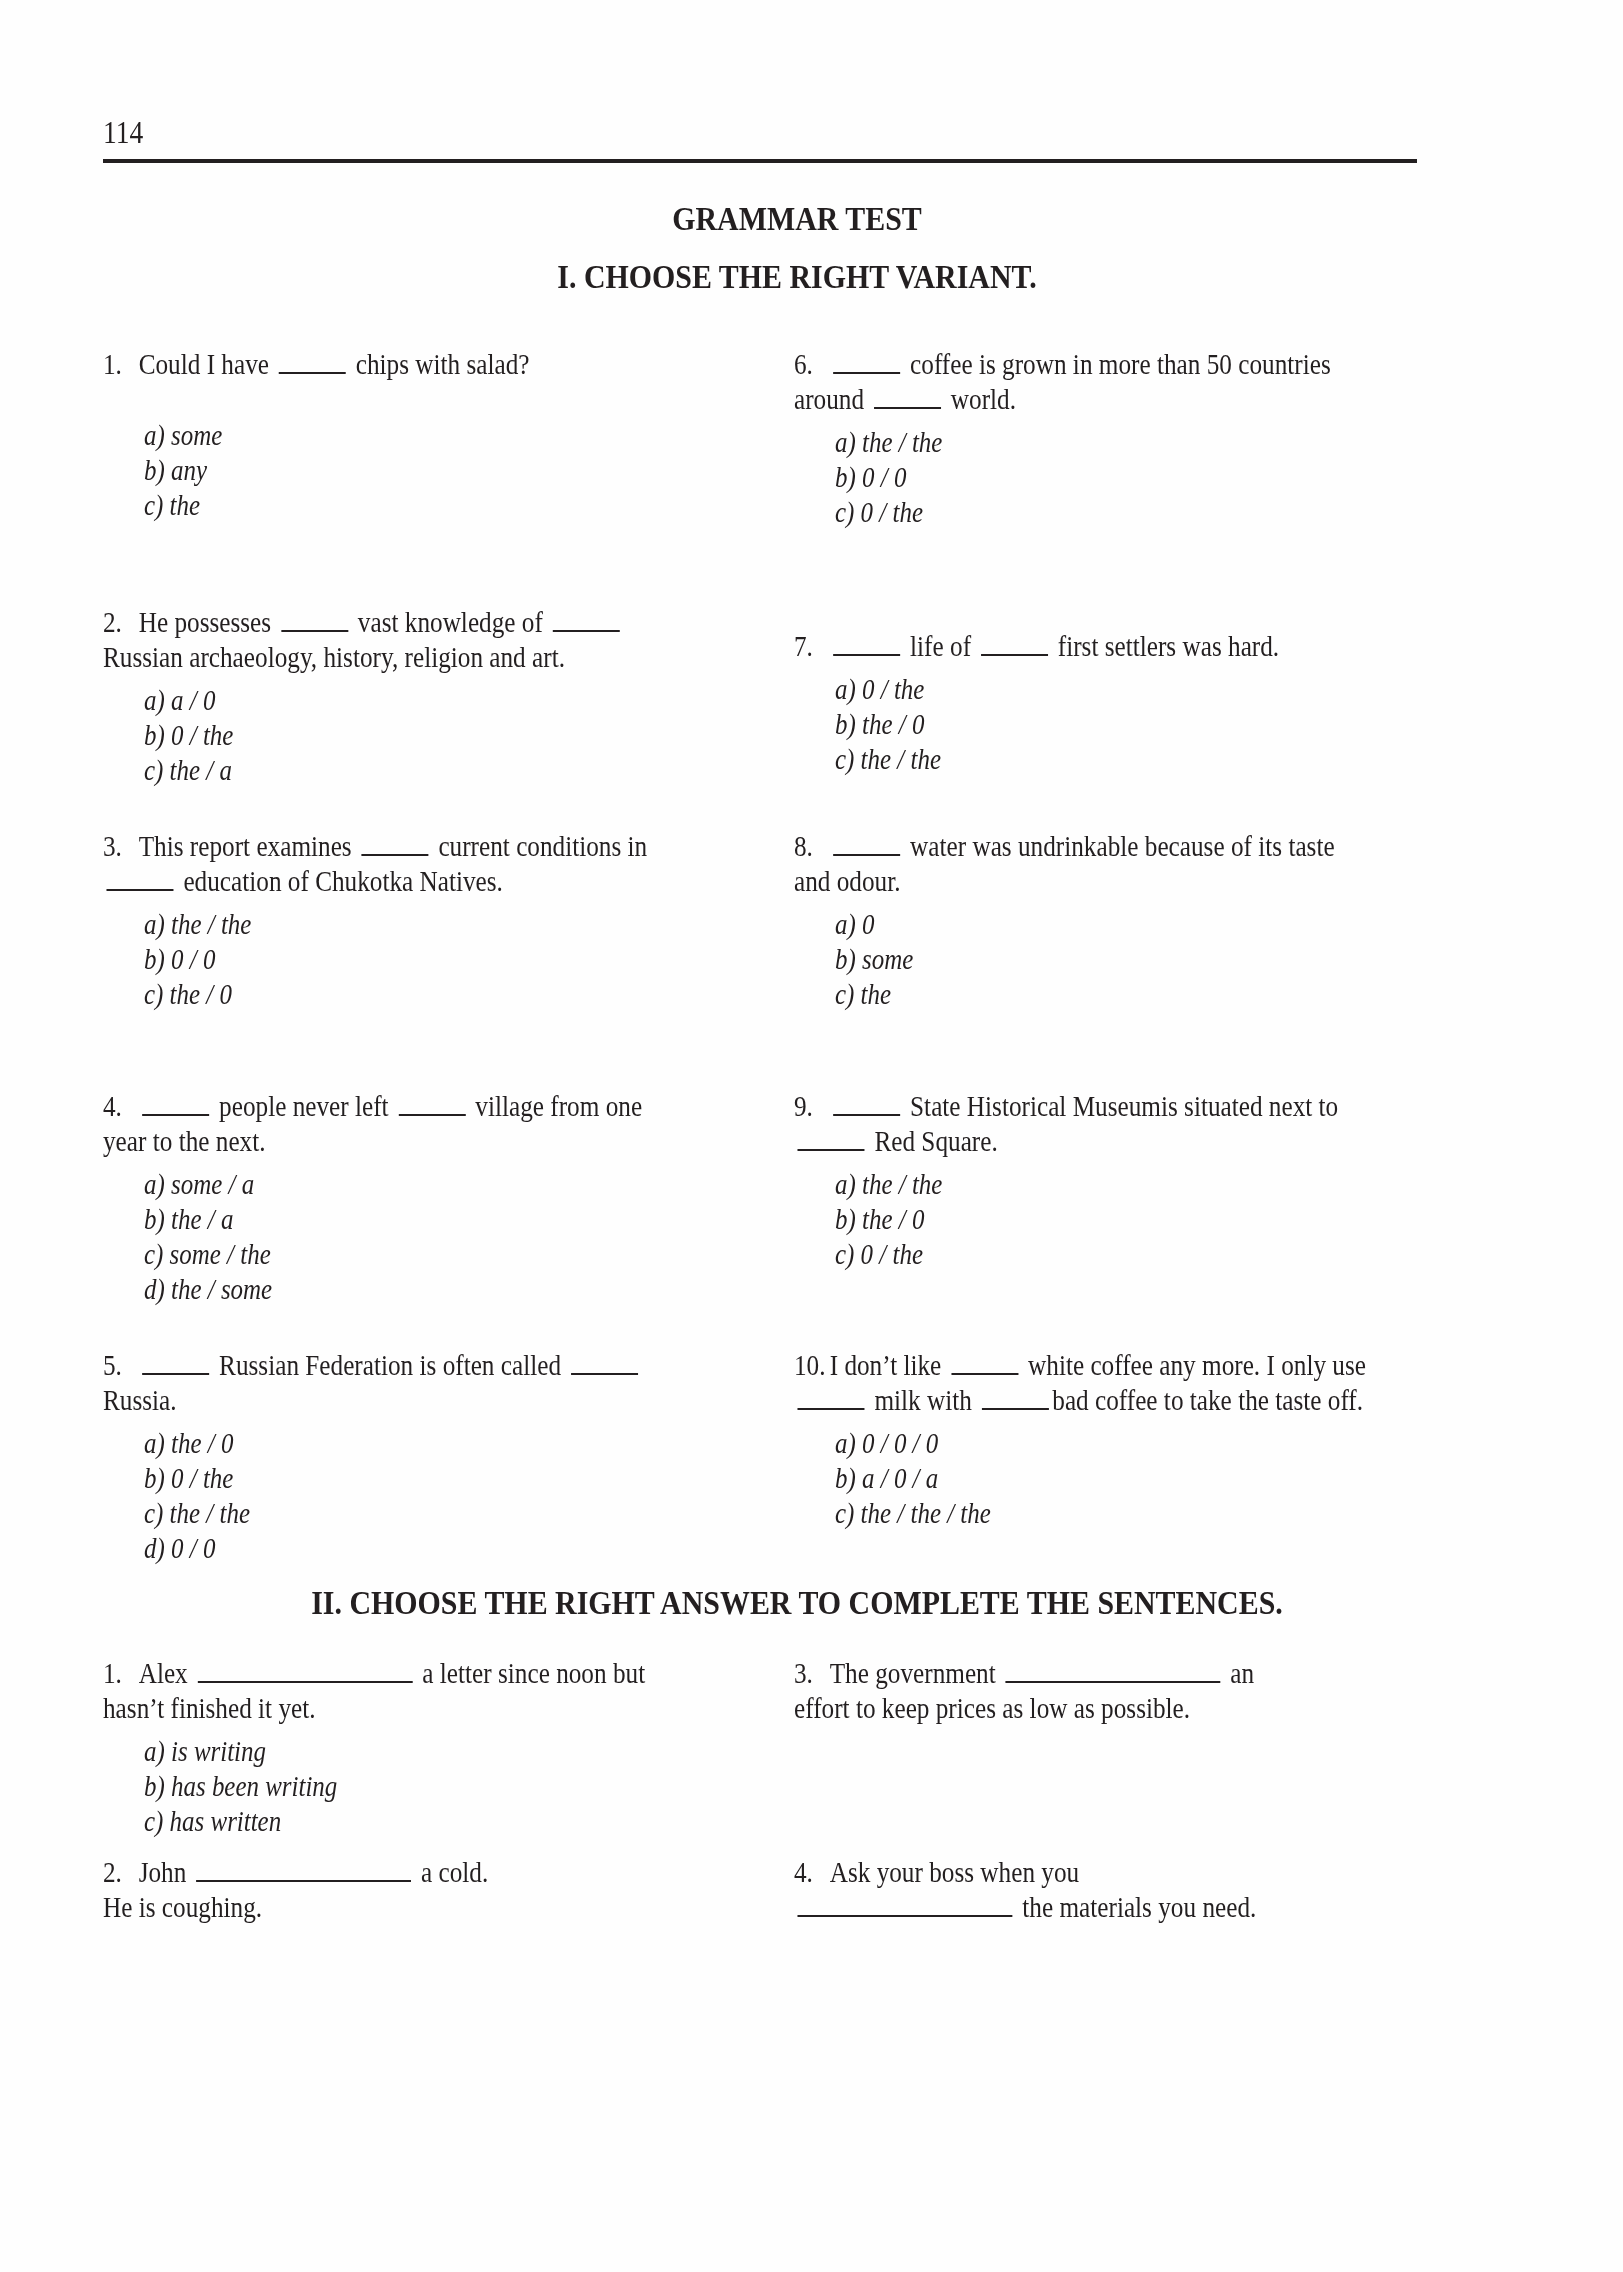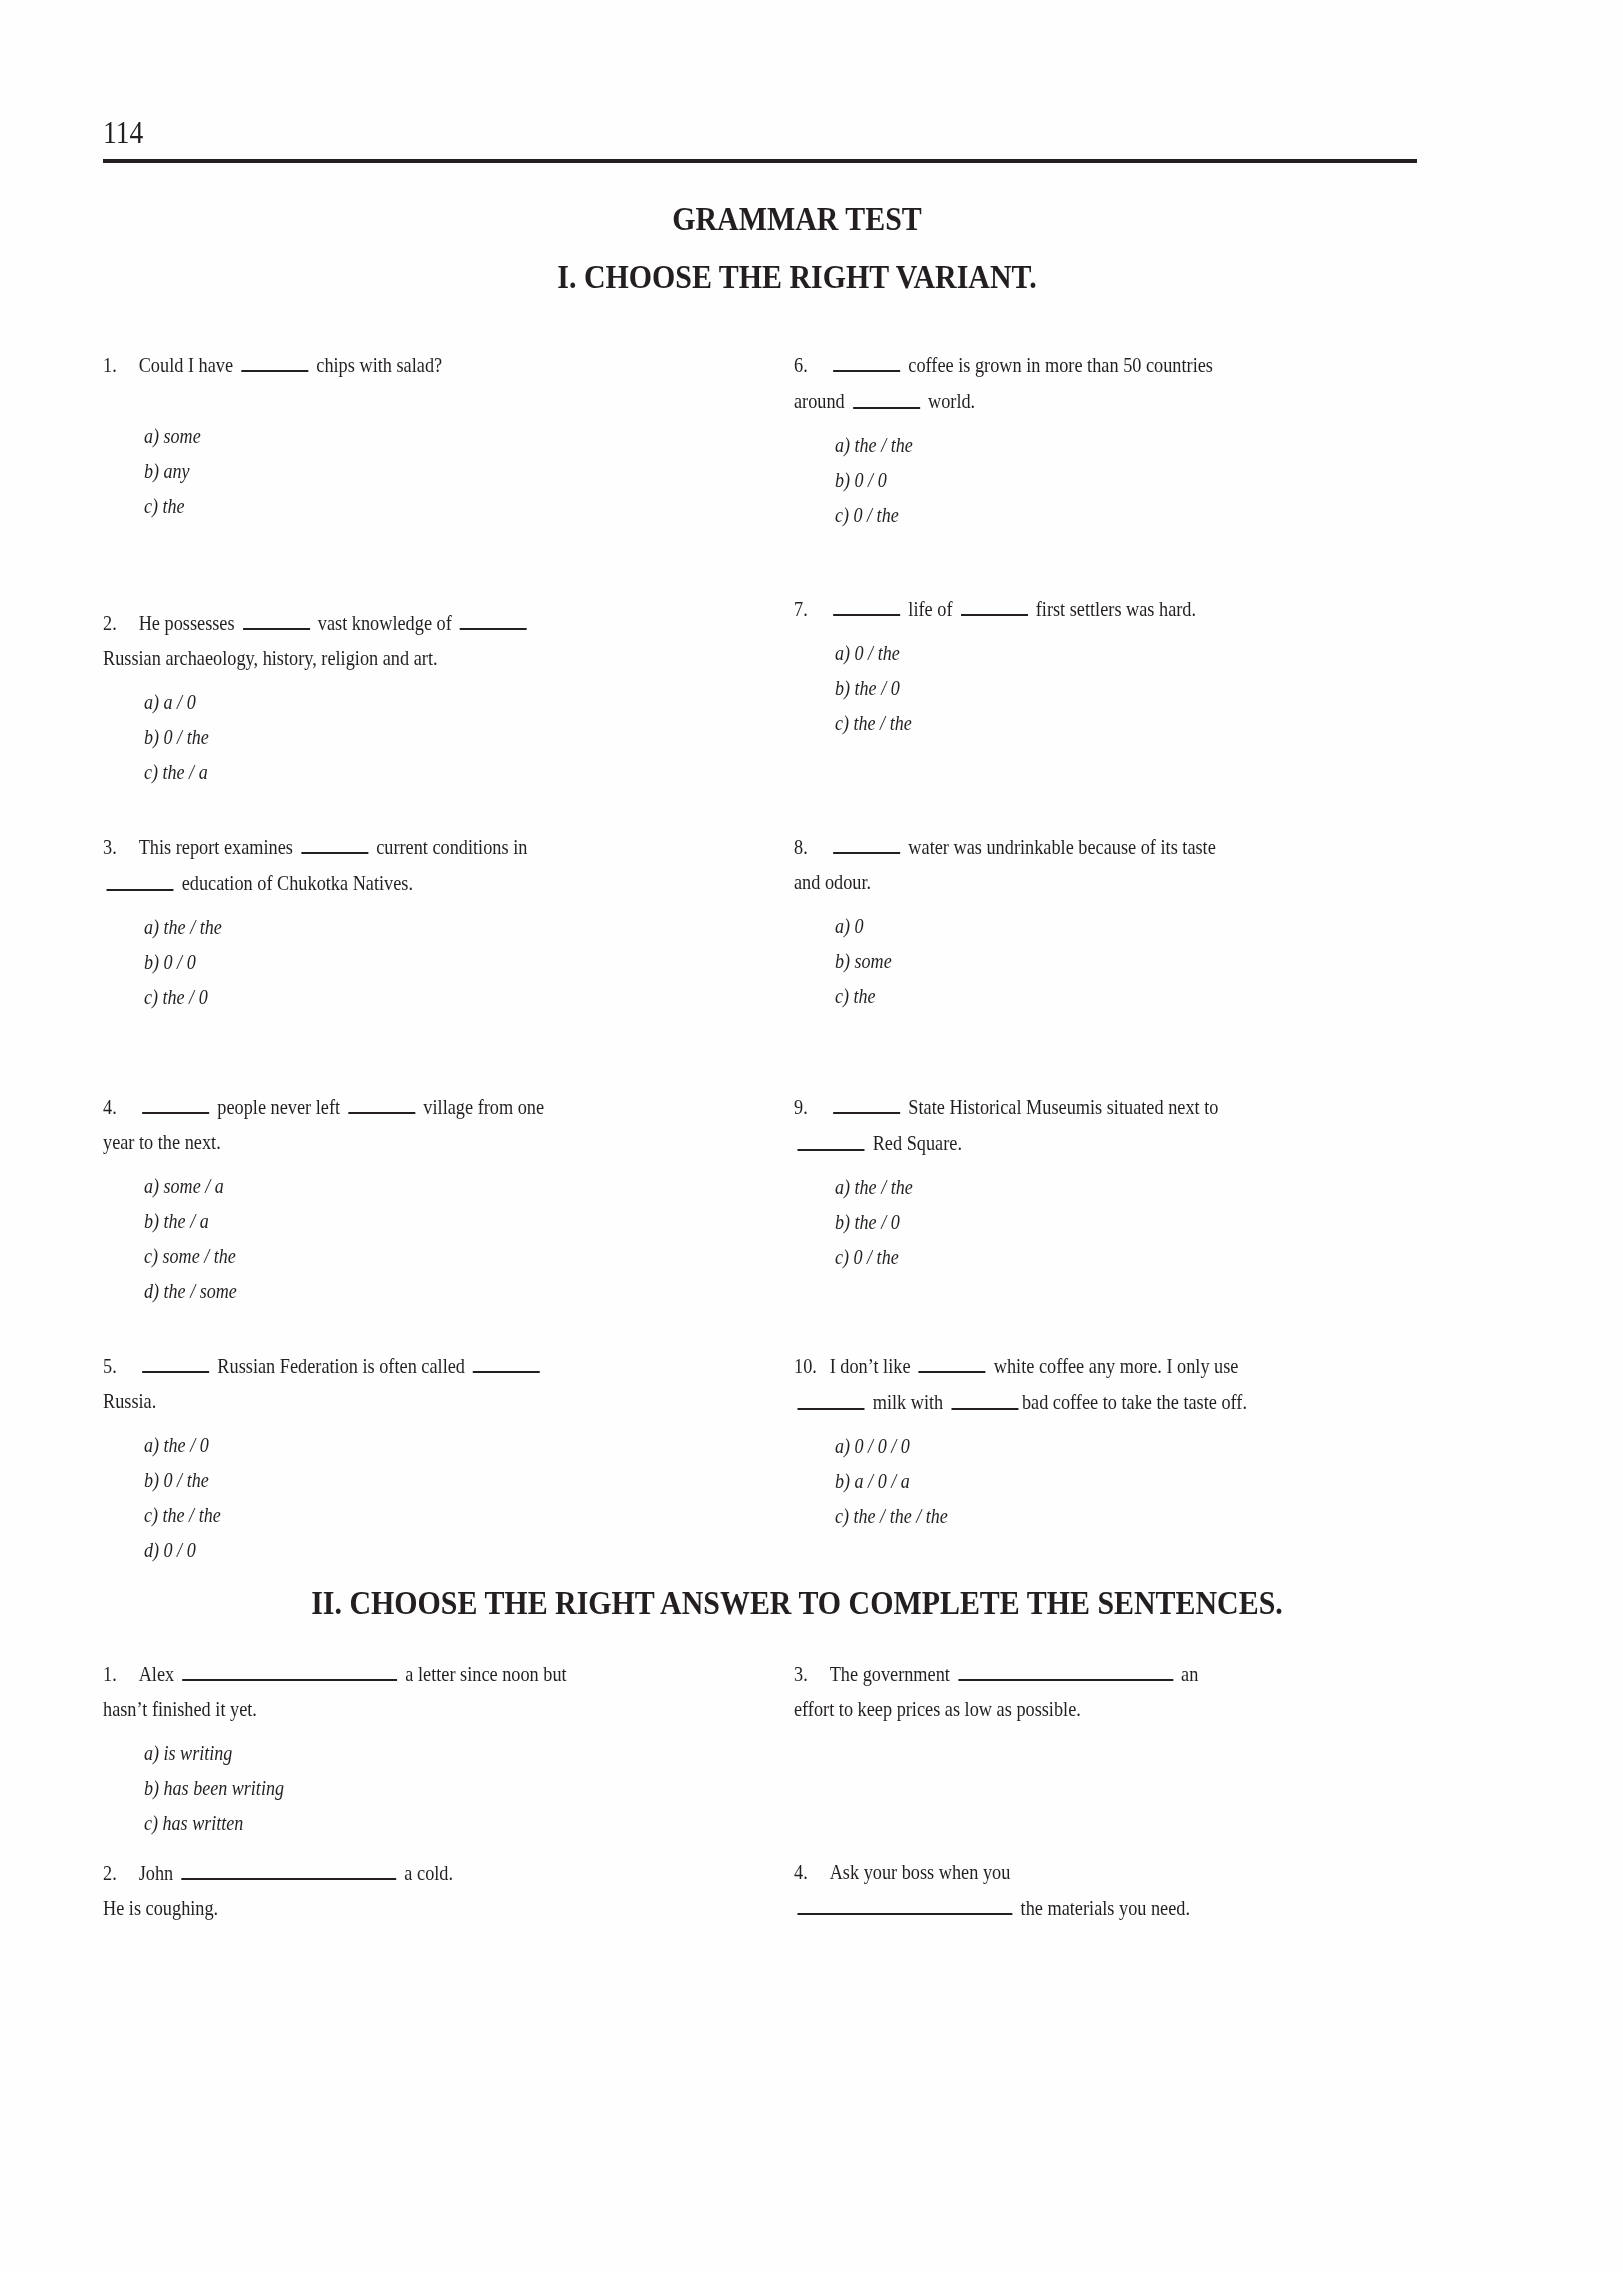--- a/index.html
+++ b/index.html
@@ -5,21 +5,21 @@
   html, body { margin: 0; padding: 0; background: #fefefe; }
   body { width: 1623px; height: 2273px; position: relative; overflow: hidden;
          font-family: "Liberation Serif", "DejaVu Serif", serif; color: #231f20; }
   .abs { position: absolute; }
   .page-number { left: 103px; top: 113px; font-size: 32px; line-height: 38px; transform: scaleX(0.86); transform-origin: left top; }
   .rule { left: 103px; top: 159px; width: 1314px; height: 4.1px; background: #231f20; }
   .title { left: 0; width: 1594px; text-align: center; font-weight: bold; font-size: 34px; line-height: 41px; transform: scaleX(0.88); transform-origin: 797px top; }
   .title-main { top: 198px; }
   .title-sec1 { top: 256px; }
   .title-sec2 { top: 1582px; left: 0; width: 1594px; }
-  .q { position: absolute; width: 632px; font-size: 21px; line-height: 35px; }
+  .q { position: absolute; width: 632px; font-size: 29px; line-height: 35px; }
   .q .stem { display: block; transform: scaleX(0.87); transform-origin: left top; white-space: nowrap; }
   .q .stem .line { display: block; }
   .q .num { display: inline-block; min-width: 41px; }
   .blank { display: inline-block; border-bottom: 2.1px solid #231f20; height: 23.4px; vertical-align: baseline; margin: 0 4.1px; }
   .q .opts { list-style: none; margin: 0; padding: 0 0 0 41px; font-style: italic; }
   .q .opts li { transform: scaleX(0.86); transform-origin: left top; white-space: nowrap; }
   .col-l { left: 103px; }
   .col-r { left: 794px; }
   .gap-small { height: 8.2px; }
   .gap-big { height: 36px; }
@@ -99,21 +99,21 @@
       <span class="line"><span class="num">6.</span><span class="blank" style="width: 77px;"></span><span> coffee is grown in more than 50 countries</span></span>
       <span class="line"><span>around </span><span class="blank" style="width: 77px;"></span><span> world.</span></span>
     </div>
     <div class="gap-small"></div>
     <ul class="opts">
       <li>a) the / the</li>
       <li>b) 0 / 0</li>
       <li>c) 0 / the</li>
     </ul>
   </div>
-<div class="q col-r" style="top:591px">
+<div class="q col-r" style="top:629px">
     <div class="stem">
       <span class="line"><span class="num">7.</span><span class="blank" style="width: 77px;"></span><span> life of </span><span class="blank" style="width: 77px;"></span><span> first settlers was hard.</span></span>
     </div>
     <div class="gap-small"></div>
     <ul class="opts">
       <li>a) 0 / the</li>
       <li>b) the / 0</li>
       <li>c) the / the</li>
     </ul>
   </div>

